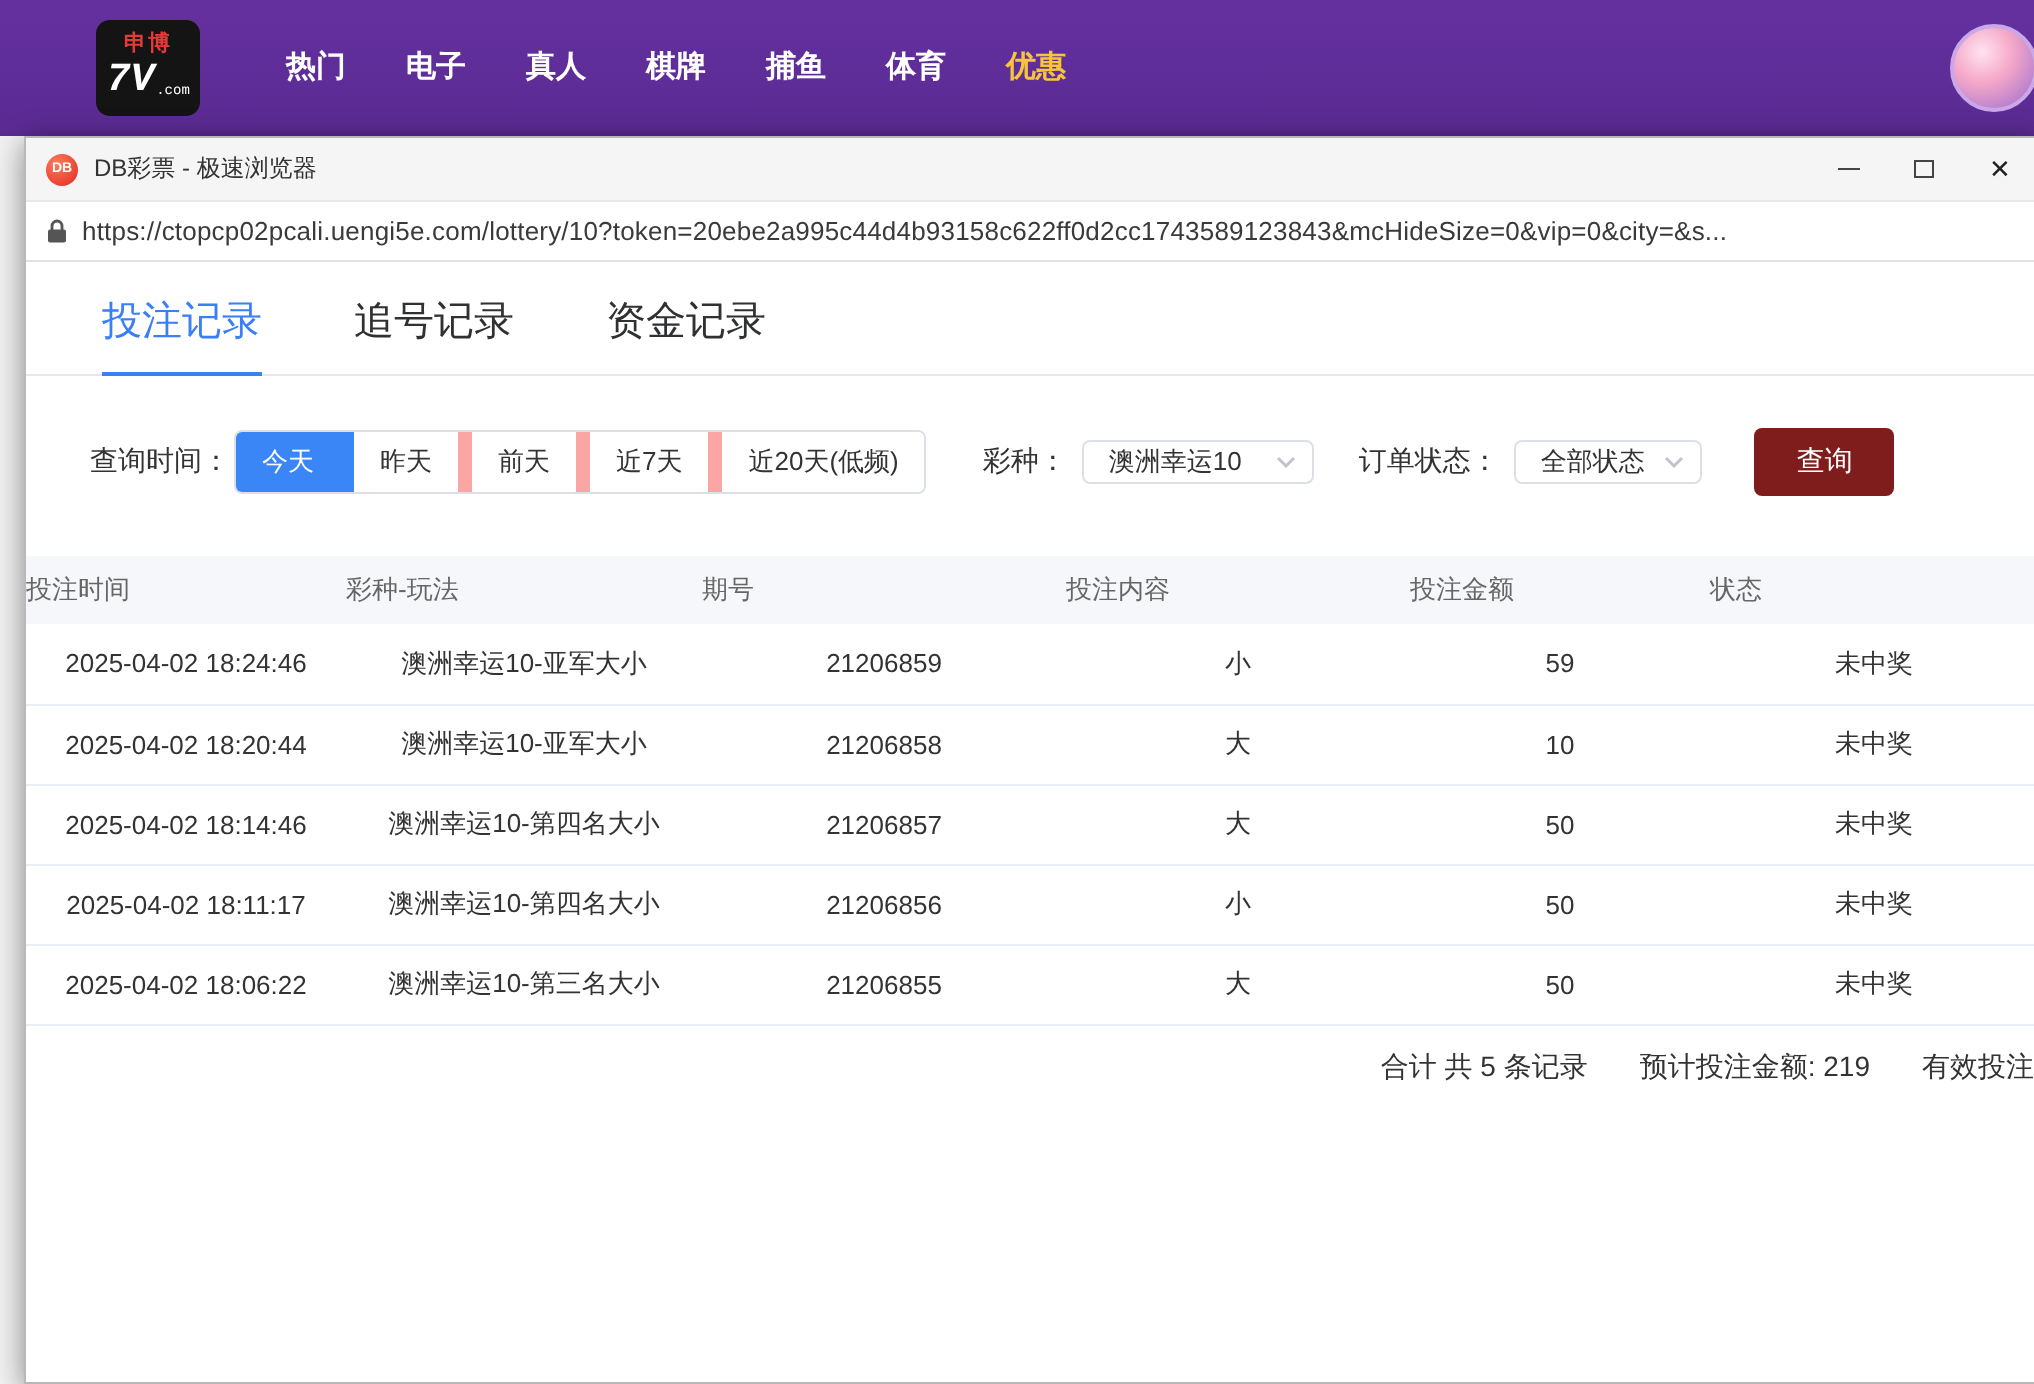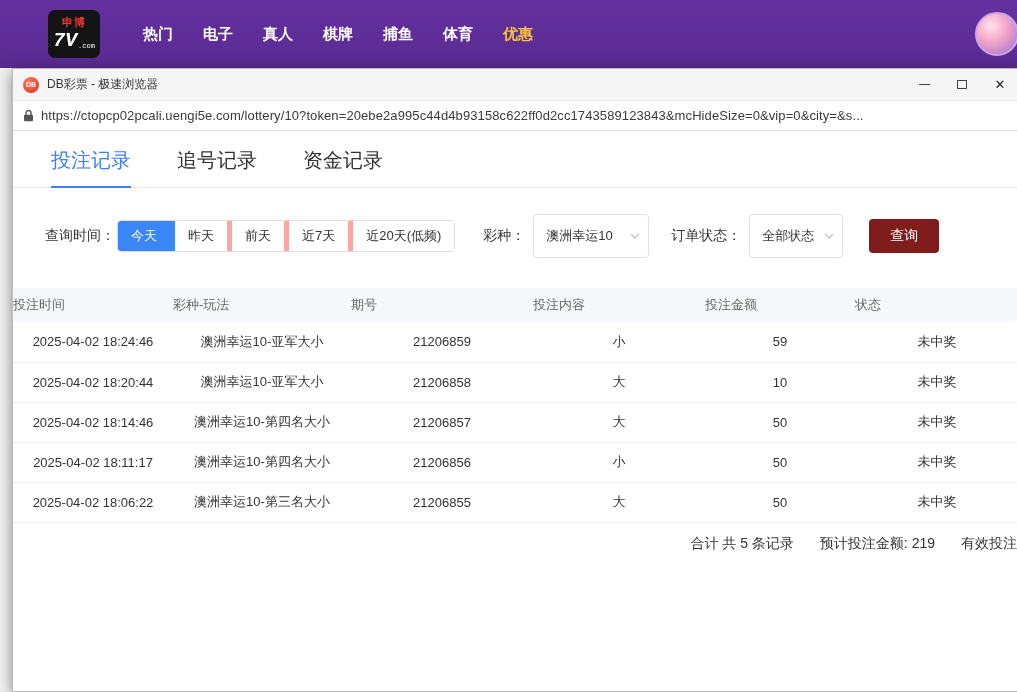--- a/index.html
+++ b/index.html
@@ -67,28 +67,28 @@
 
   
   .tabs { display:flex; gap:46px; padding:16px 0 0 38px; border-bottom:1px solid #e4e7ed; }
   .tab { font-size:20px; color:#303133; padding-bottom:12px; cursor:pointer; white-space:nowrap; }
   .tab.active { color:#3b7ff6; border-bottom:2px solid #3b7ff6; margin-bottom:-1px; }
 
   
   .filters { display:flex; align-items:center; margin:26px 0 0 32px; font-size:14px; color:#333; white-space:nowrap; }
   .flt-label { margin-right:2px; }
   .seg-group { display:inline-flex; border:1px solid #dcdfe6; border-radius:4px; overflow:hidden; background:#fff; }
-  .seg { padding:0 13px; height:30px; line-height:30px; font-size:13px; color:#333; background:#fff; border-right:5px solid #fca5a5; cursor:pointer; }
+  .seg { padding:0 13px; height:30px; line-height:30px; font-size:13px; color:#333; background:#fff; border-right:7px solid #fca5a5; cursor:pointer; }
   .seg:last-child { border-right:none; }
   .seg.active { background:#3b86f6; color:#fff; border-color:#3b86f6; }
   .lbl-lottery { margin-left:28px; margin-right:8px; }
   .lbl-status { margin-left:22px; margin-right:8px; }
   .select {
     display:inline-flex; align-items:center; justify-content:space-between;
-    border:1px solid #dcdfe6; border-radius:4px; height:44px;
+    border:1px solid #dcdfe6; border-radius:4px; height:22px;
     padding:0 8px 0 12px; font-size:13px; color:#333; background:#fff; cursor:pointer;
   }
   .select-lottery { width:116px; }
   .select-status { width:94px; }
   .chev { margin-left:6px; display:flex; align-items:center; }
   .btn-primary {
     margin-left:26px; width:70px; height:34px; background:#7f1d1d; color:#fff;
     border:none; border-radius:4px; font-size:14px; cursor:pointer;
     font-family:"Liberation Sans", sans-serif;
   }

